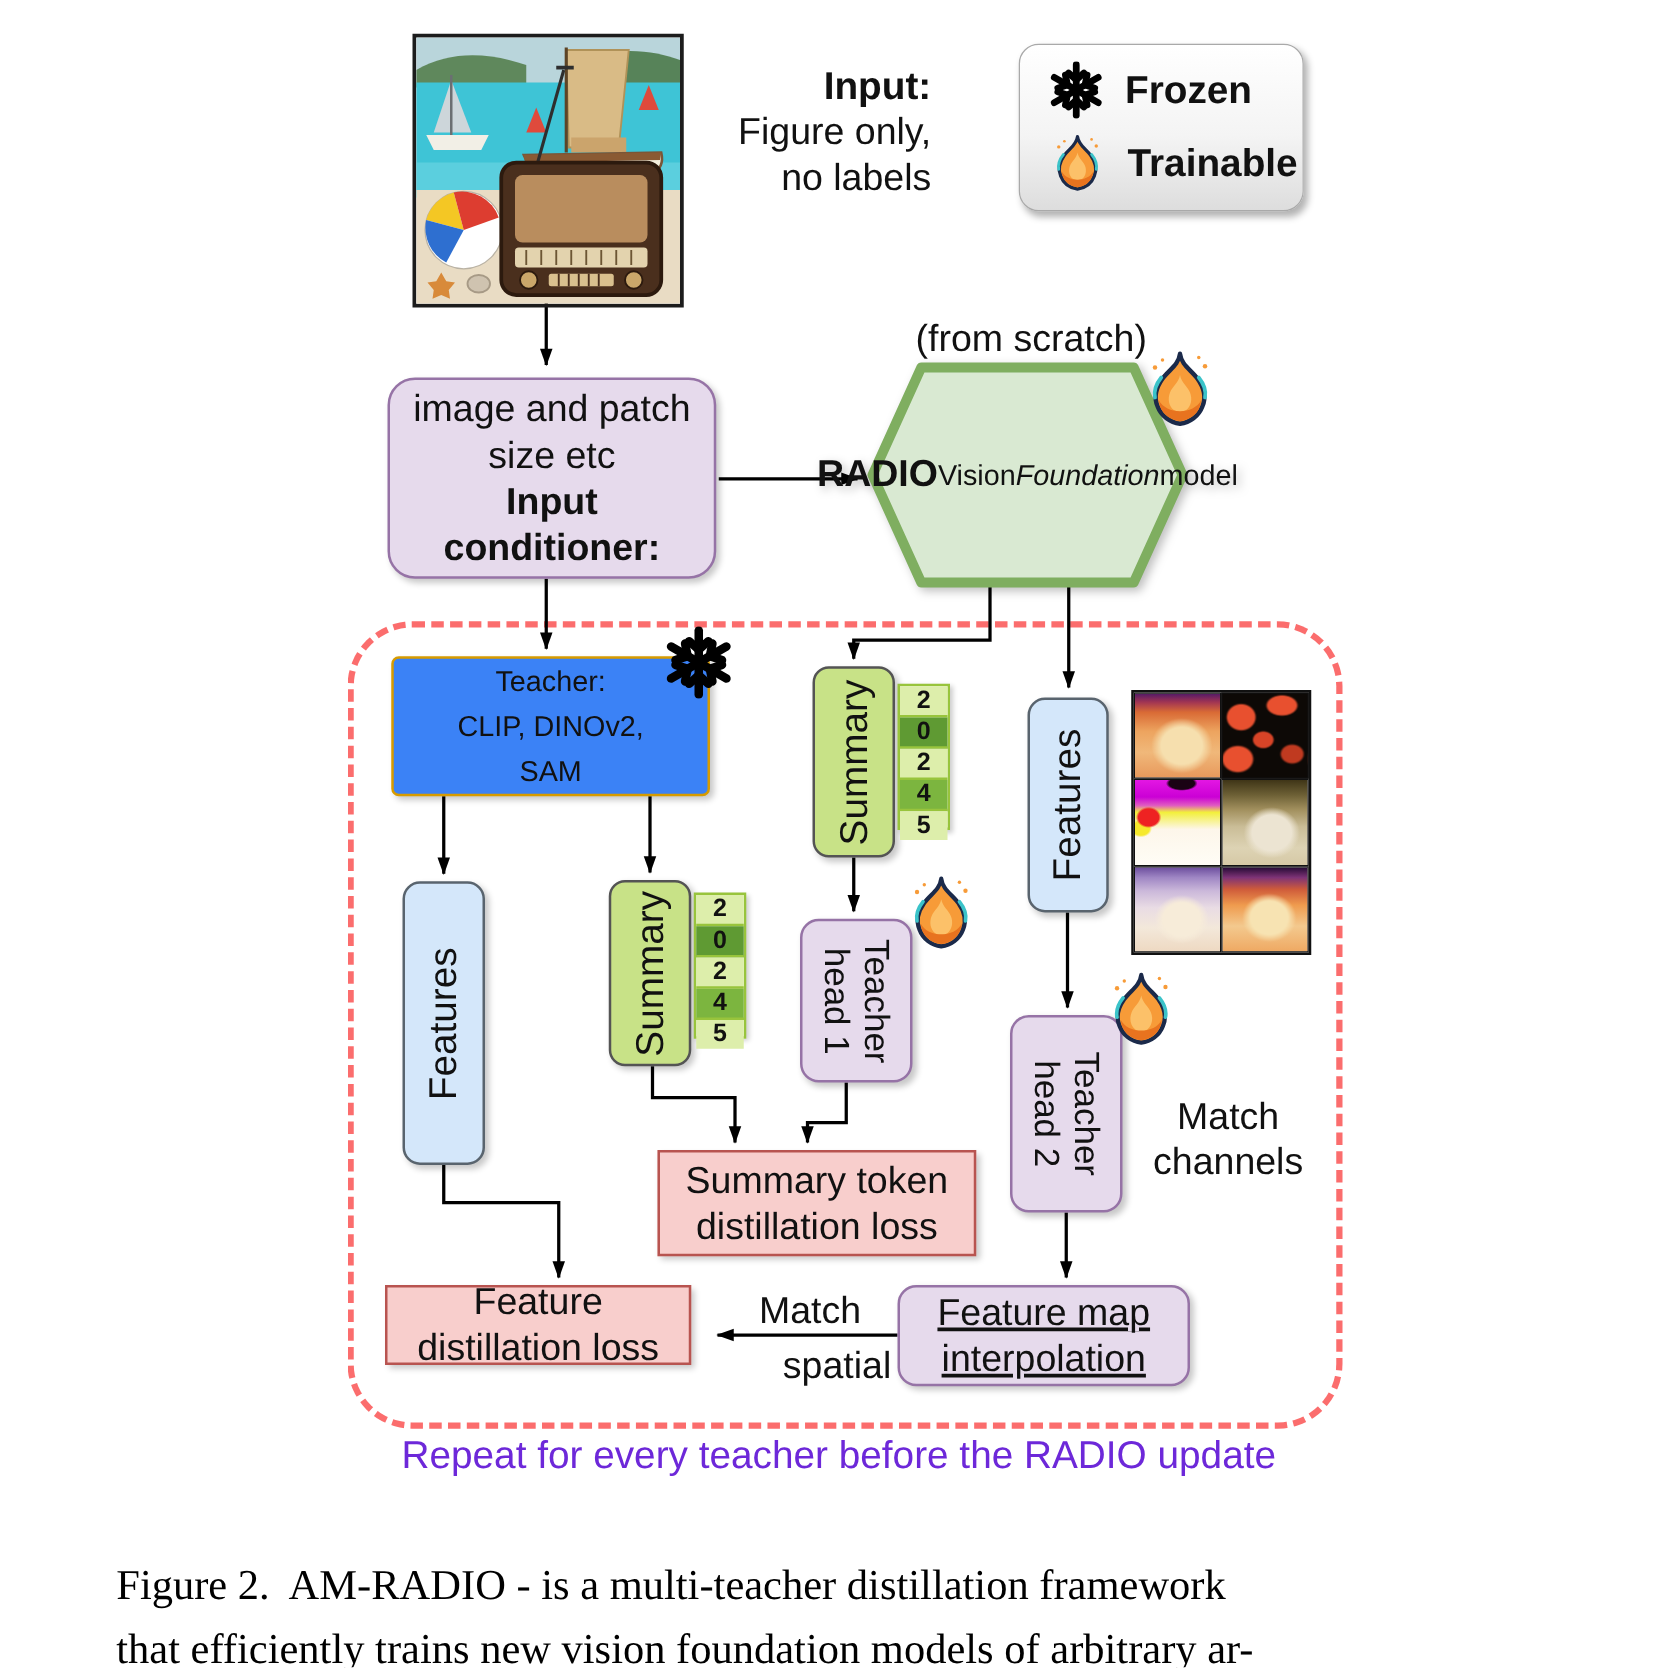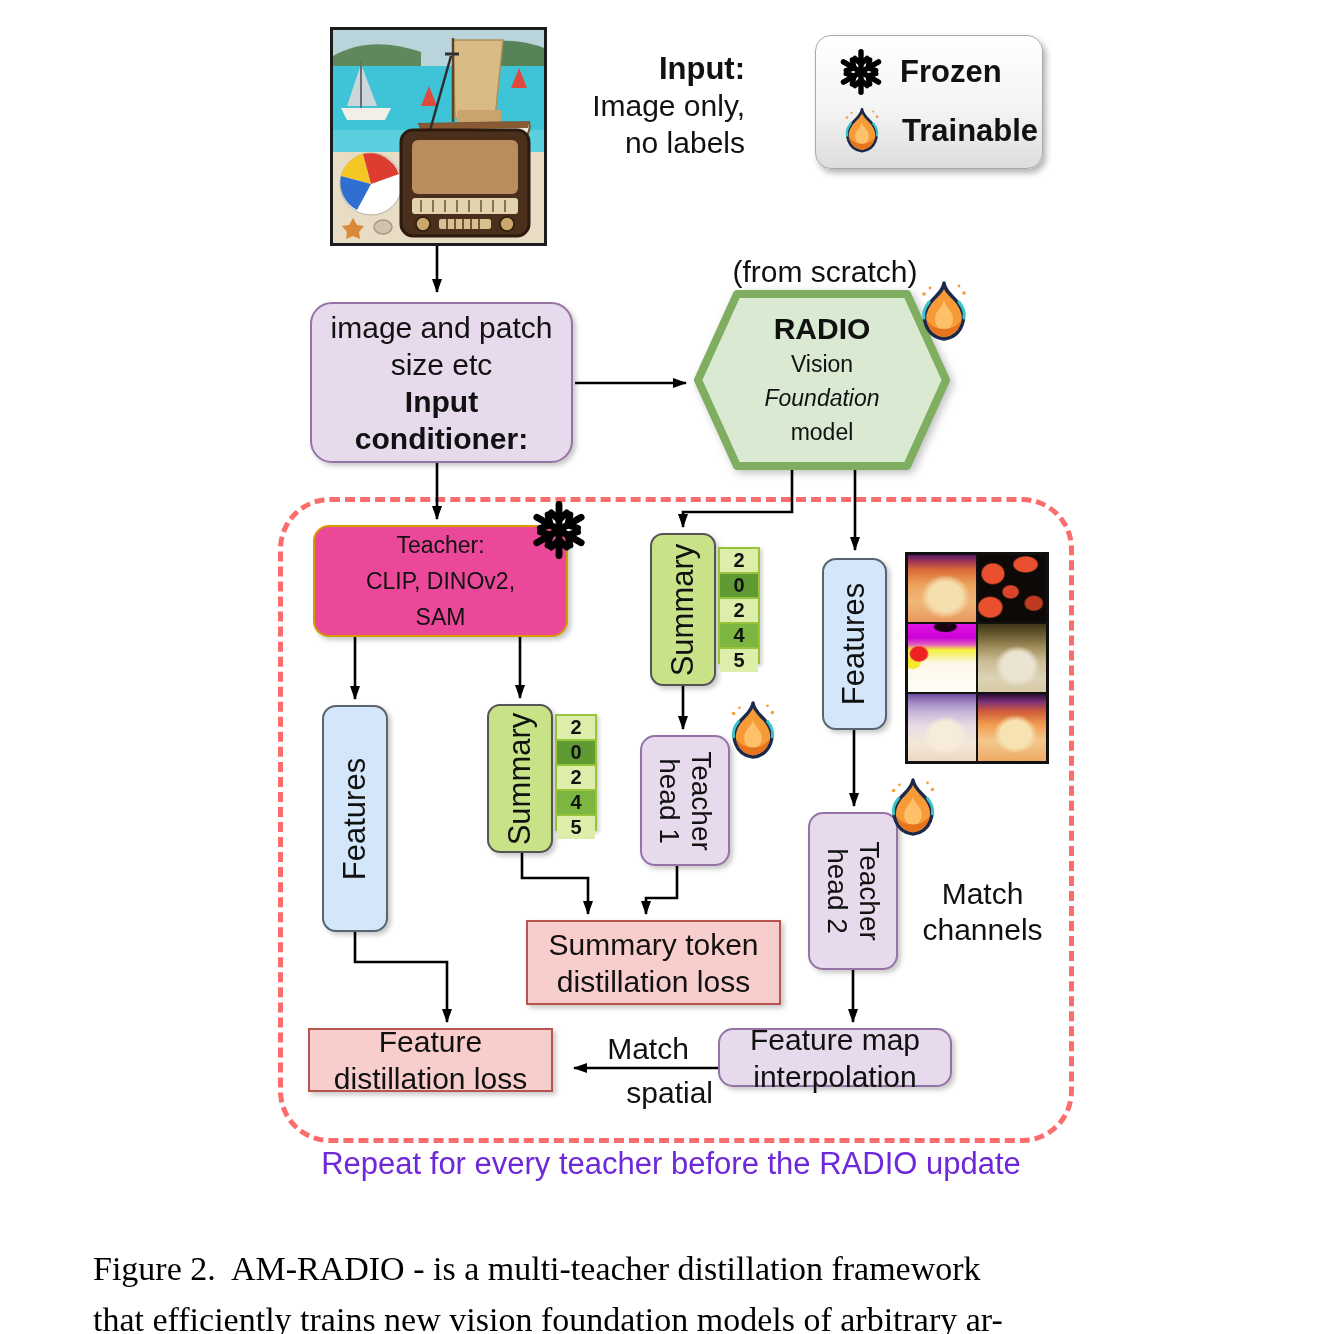--- a/index.html
+++ b/index.html
@@ -4,21 +4,21 @@
 <style>
   html,body{margin:0;padding:0;background:#fff;}
   .canvas{position:relative;width:1334px;height:1334px;background:#fff;overflow:hidden;
           font-family:"Liberation Sans",sans-serif;color:#111;}
   .abs{position:absolute;}
   .arrows{position:absolute;left:0;top:0;z-index:1;pointer-events:none;}
   .box{position:absolute;z-index:2;display:flex;flex-direction:column;align-items:center;justify-content:center;
        text-align:center;box-sizing:border-box;box-shadow:3px 3px 5px rgba(0,0,0,.22);}
   .round{border-radius:15px;}
   .purple{background:#e6daec;border:2px solid #9673a6;}
-  .orangebox{background:#ec4899;border:2px solid #d79b00;border-radius:16px;}
+  .orangebox{background:#3b82f6;border:2px solid #d79b00;border-radius:6px;}
   .bluebox{background:#d4e7fa;border:2px solid #59646e;border-radius:14px;}
   .greenbox{background:#c8e287;border:2px solid #545454;border-radius:13px;}
   .lossbox{background:#f8cecc;border:2.5px solid #b85450;}
   .vwrap{position:absolute;inset:0;display:flex;align-items:center;justify-content:center;}
   .vccw{transform:rotate(-90deg);white-space:nowrap;font-size:31px;}
   .vcw{transform:rotate(90deg);white-space:nowrap;font-size:28px;line-height:32px;text-align:center;}
   .t30{font-size:30px;line-height:37px;}
   .t29{font-size:23px;line-height:36px;}
   .bold{font-weight:bold;}
   .strip{position:absolute;z-index:3;display:flex;flex-direction:column;border:2px solid #98c43c;
@@ -179,21 +179,21 @@
       </g>
     </g>
     <g>
       <path d="M20 188 l4 7 7 1 -5 6 1 7 -7 -3 -7 3 1 -7 -5 -6 7 -1 Z" fill="#d88a3a"></path>
       <ellipse cx="50" cy="197" rx="9" ry="7" fill="#cfc3b0" stroke="#a79a86" stroke-width="1.5"></ellipse>
     </g>
   </svg>
 
   <div class="abs" style="left:570px;top:50px;width:175px;text-align:right;z-index:2;">
     <div class="t30 bold" style="font-size:31px;">Input:</div>
-    <div class="t30">Image only,</div>
+    <div class="t30">Figure only,</div>
     <div class="t30">no labels</div>
   </div>
 
   <div class="legend">
     <div class="lrow">
       <svg width="46" height="46">
           <use href="#sym-snow"></use>
         </svg>
       <span class="bold" style="font-weight:600;">Frozen</span>
     </div>
@@ -209,21 +209,21 @@
 
   <div class="box purple" style="left:310px;top:302px;width:263px;height:161px;border-radius:22px;padding:4px 10px;">
     <span class="t30">image and patch size etc</span>
     <span class="t30 bold">Input conditioner:</span>
   </div>
 
   <div class="abs" style="left:693px;top:289px;width:258px;height:182px;z-index:2;filter:drop-shadow(3px 3px 4px rgba(0,0,0,.25));">
     <svg width="258" height="182" viewBox="0 0 258 182">
       <polygon points="44,5 214,5 253,91 214,177 44,177 5,91" fill="#d9e9d2" stroke="#7fae60" stroke-width="8" stroke-linejoin="round"></polygon>
     </svg>
-    <div class="vwrap" style="flex-direction:column;">
+    <div class="vwrap" style="flex-direction:row;">
       <div class="t29 bold" style="font-size:30px;">RADIO</div>
       <div class="t29" style="line-height:34px;">Vision</div>
       <div class="t29" style="line-height:34px;font-style:italic;">Foundation</div>
       <div class="t29" style="line-height:34px;">model</div>
     </div>
   </div>
   <svg class="icon" style="left:912px;top:280px;" width="64" height="64">
       <use href="#sym-flame"></use>
     </svg>
 
@@ -312,21 +312,21 @@
   <div class="abs t30" style="left:915px;top:876px;width:135px;text-align:center;z-index:2;line-height:36px;">
     <div>Match</div>
     <div>channels</div>
   </div>
 
   <div class="box lossbox" style="left:526px;top:920px;width:255px;height:85px;">
     <span class="t30">Summary token</span>
     <span class="t30">distillation loss</span>
   </div>
 
-  <div class="box purple round" style="left:718px;top:1028px;width:234px;height:59px;">
+  <div class="box purple round" style="left:718px;top:1028px;width:234px;height:81px;text-decoration:underline;">
     <span class="t30">Feature map</span>
     <span class="t30">interpolation</span>
   </div>
 
   <div class="box lossbox" style="left:308px;top:1028px;width:245px;height:64px;">
     <span class="t30">Feature</span>
     <span class="t30">distillation loss</span>
   </div>
 
   <div class="abs t30" style="left:583px;top:1030px;width:130px;text-align:center;z-index:2;">Match</div>

